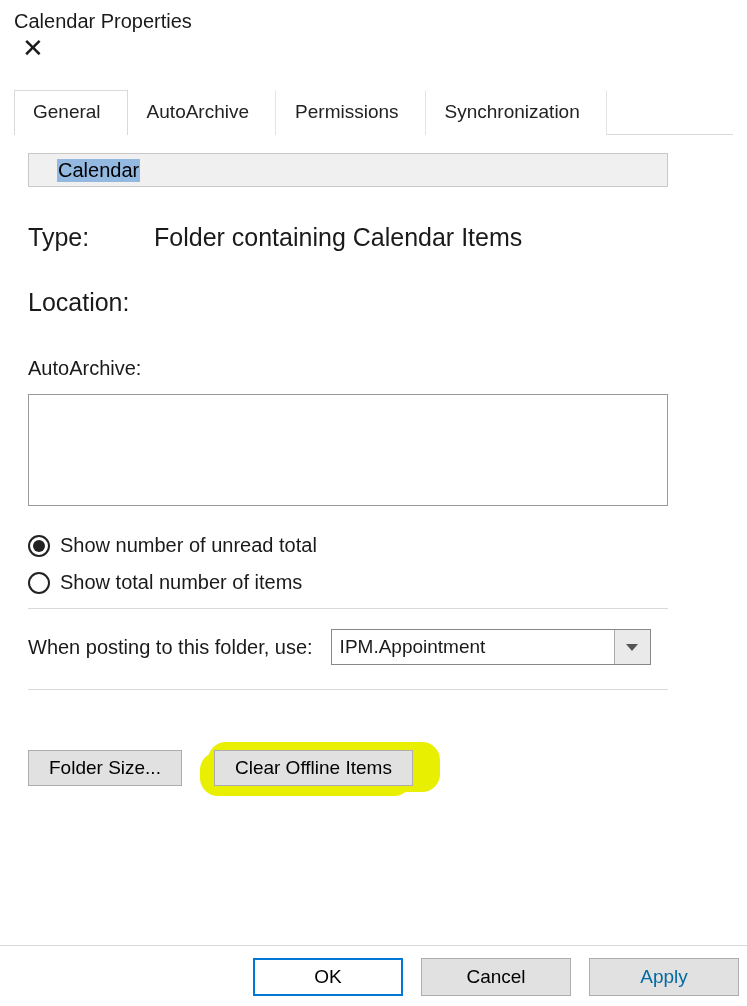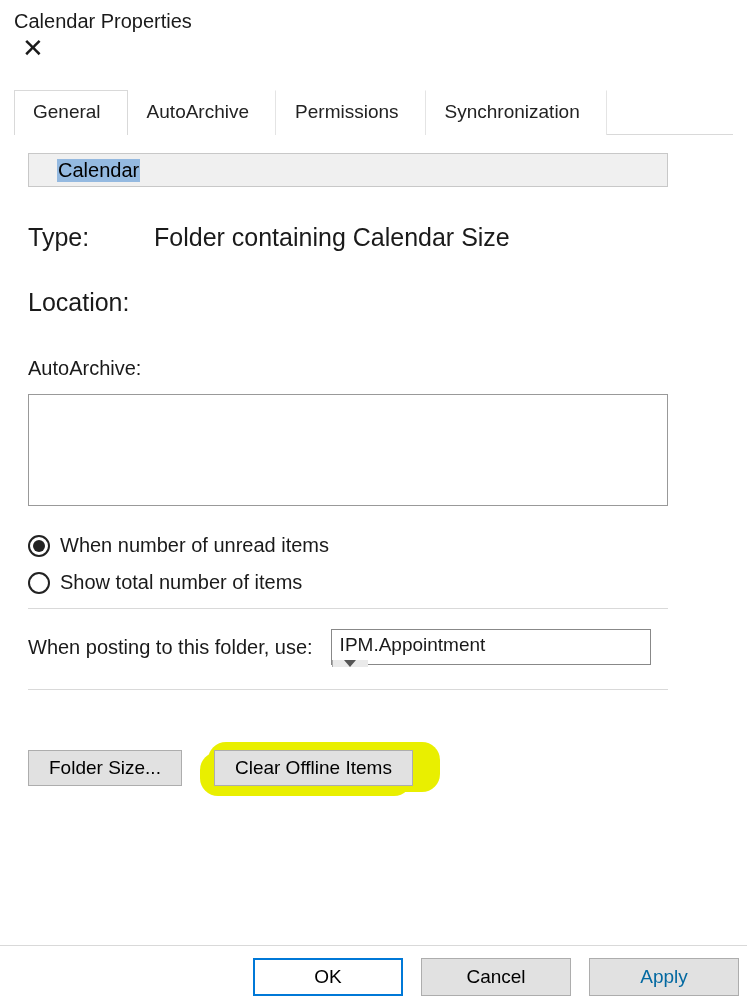--- a/index.html
+++ b/index.html
@@ -134,21 +134,20 @@
     align-items: center;
     gap: 18px;
     font-size: 20px;
   }
   .select-wrap {
     display: flex;
     border: 1px solid #888;
     width: 320px;
     height: 36px;
     align-items: stretch;
-    flex-direction: column;
   }
   .select-value {
     flex: 1;
     padding: 4px 8px;
     font-size: 19px;
     display: flex;
     align-items: center;
   }
   .select-btn {
     width: 36px;
@@ -232,37 +231,37 @@
 </div>
 
 <div class="content">
 
   <div class="name-field">
     <span class="selected">Calendar</span>
   </div>
 
   <div class="row">
     <div class="lbl">Type:</div>
-    <div>Folder containing Calendar Size</div>
+    <div>Folder containing Calendar Items</div>
   </div>
 
   <div class="row">
     <div class="lbl">Location:</div>
     <div></div>
   </div>
 
   <div class="desc-label">AutoArchive:</div>
   <textarea class="desc-box" style=""></textarea>
 
   <div class="radio-group">
     <div class="radio-item">
       <span class="radio-circle">
           <span class="radio-dot"></span>
         </span>
-      <span>When number of unread items</span>
+      <span>Show number of unread total</span>
     </div>
     <div class="radio-item">
       <span class="radio-circle"></span>
       <span>Show total number of items</span>
     </div>
   </div>
 
   <div class="divider"></div>
 
   <div class="posting-row">

